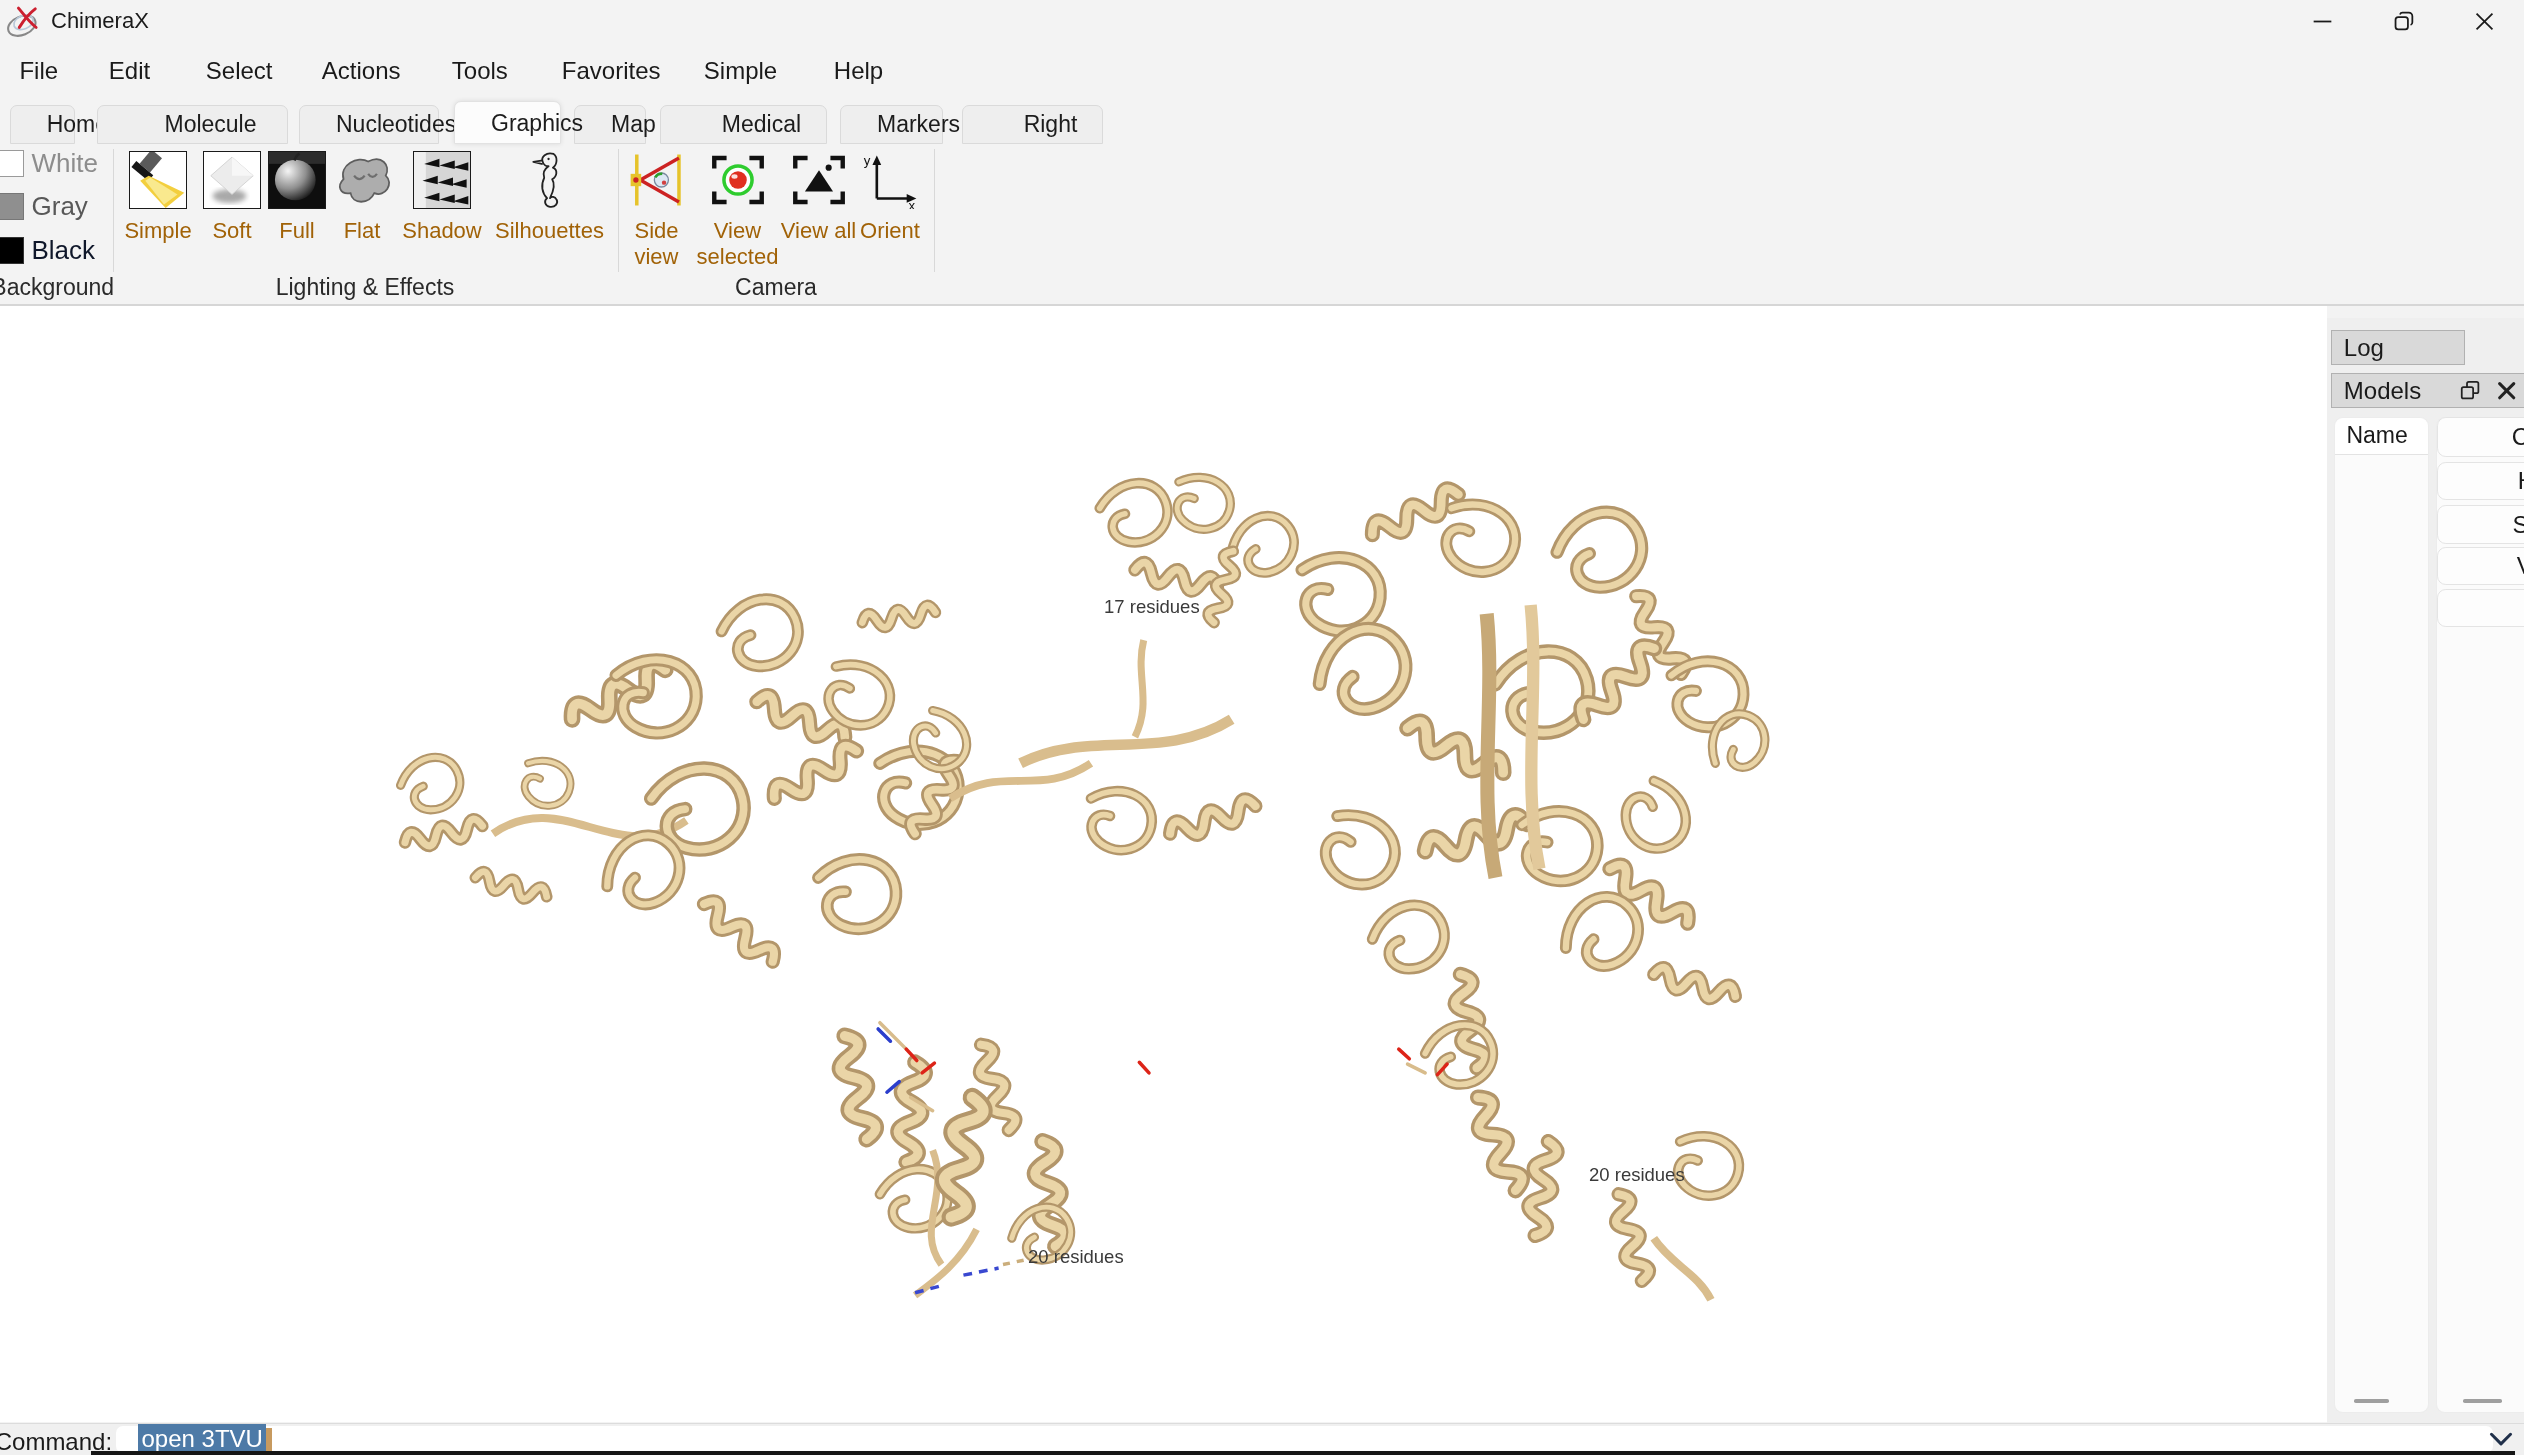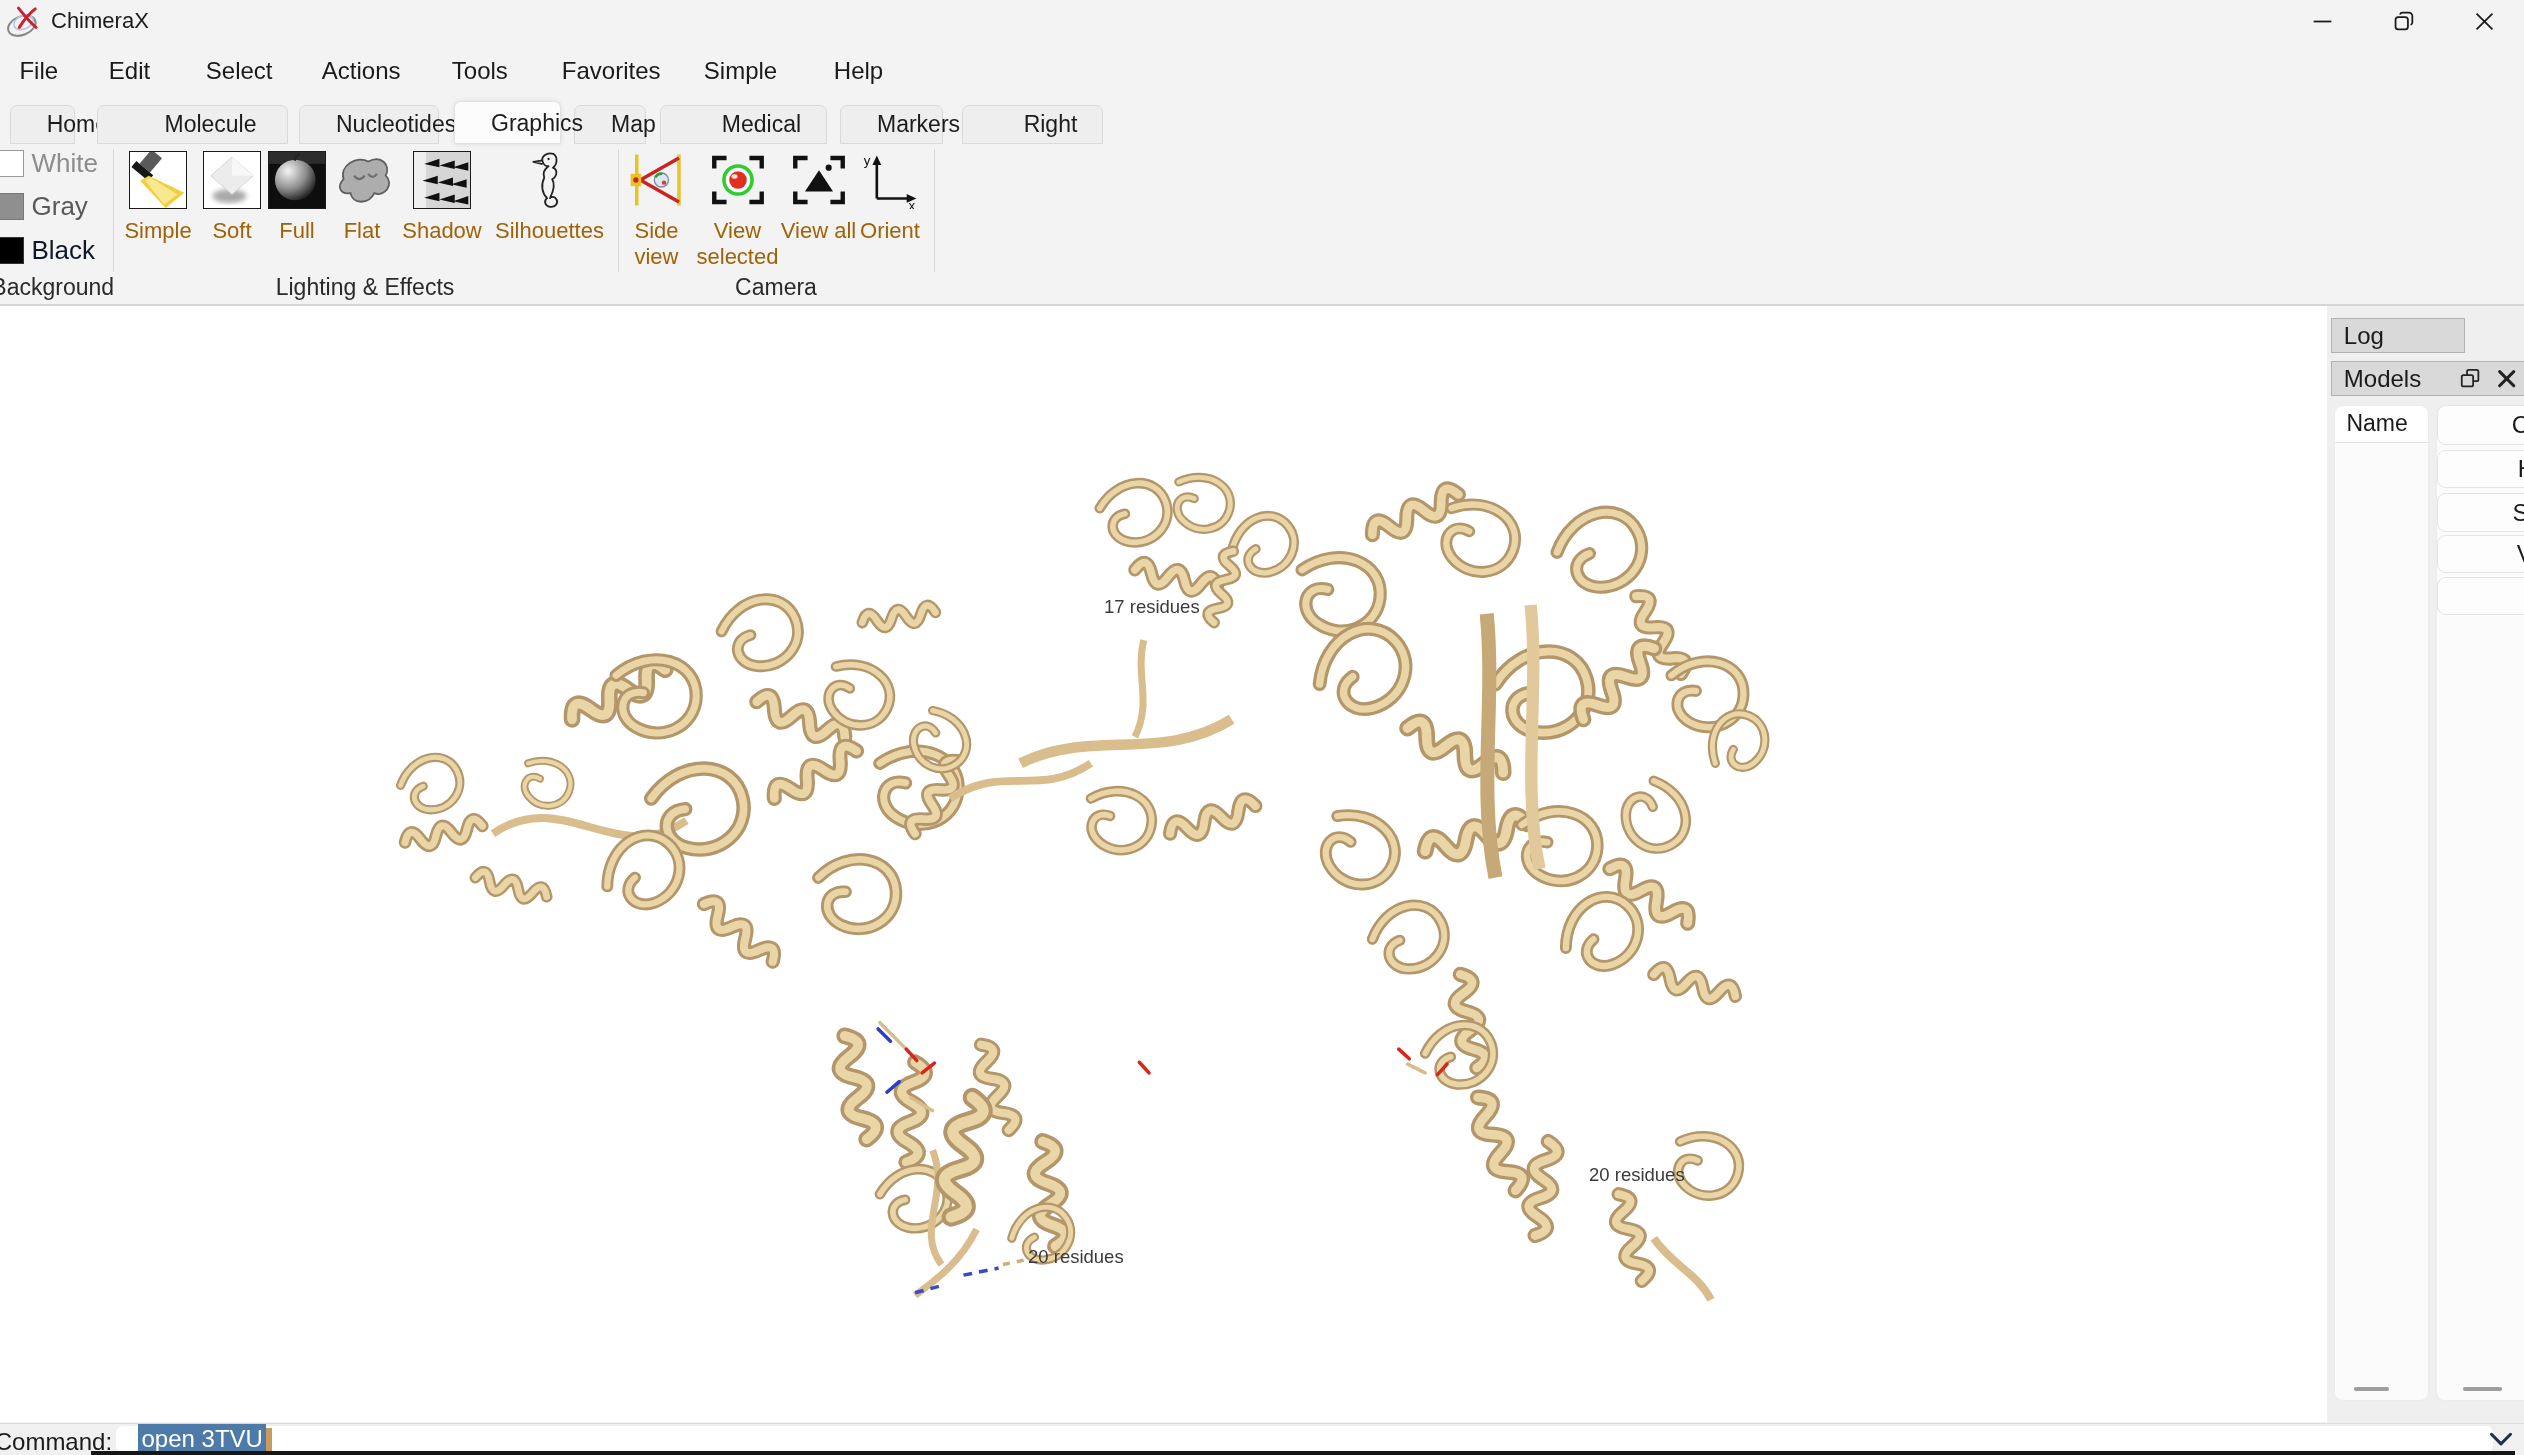--- a/index.html
+++ b/index.html
@@ -36,21 +36,21 @@
   .rib-item { position:absolute; top:7px; text-align:center; }
   .rib-icon { width:58px; height:58px; margin:0 auto; display:block; overflow:hidden; }
   .tile { border:0.9px solid #1a1a1a; background:#fff; }
   .rib-label { margin-top:8.8px; font-size:22px; color:#a16207; line-height:26px; }
 
   
   .viewport { position:absolute; left:0; top:306px; width:2327px; height:1116px; background:#ffffff; }
   .mol-label { position:absolute; font-size:18.5px; color:#3a3a3a; white-space:nowrap; }
 
   
-  .rpanel { position:absolute; left:2327px; top:306px; width:198px; height:1124px; background:#efefef; }
+  .rpanel { position:absolute; left:2327px; top:318px; width:198px; height:1124px; background:#efefef; }
   .log-tab { position:absolute; left:3.5px; top:12.3px; width:134px; height:35px; background:#d9d9d9;
              border:0.9px solid #b1b1b1; font-size:24px; line-height:33px; padding-left:12.3px; }
   .models-header { position:absolute; left:3.5px; top:55px; width:194px; height:35px; background:#d9d9d9;
              border:0.9px solid #b1b1b1; font-size:24px; line-height:33px; padding-left:12.3px; }
   .models-header .hicons { position:absolute; right:7px; top:0; height:33px; display:flex; align-items:center; gap:16px; }
   .col-box { position:absolute; background:#fbfbfb; border:0.9px solid #ececec; border-radius:8.8px; }
   .name-col { left:7px; top:99px; width:95px; height:996px; }
   .name-head { position:absolute; left:0; top:0; width:93px; height:37px; background:#ffffff;
                border-bottom:0.9px solid #e3e3e3; border-radius:8.8px 8.8px 0 0; font-size:23px; line-height:35px; padding-left:11.4px; }
   .btn-col { left:109px; top:99px; width:211px; height:996px; }

